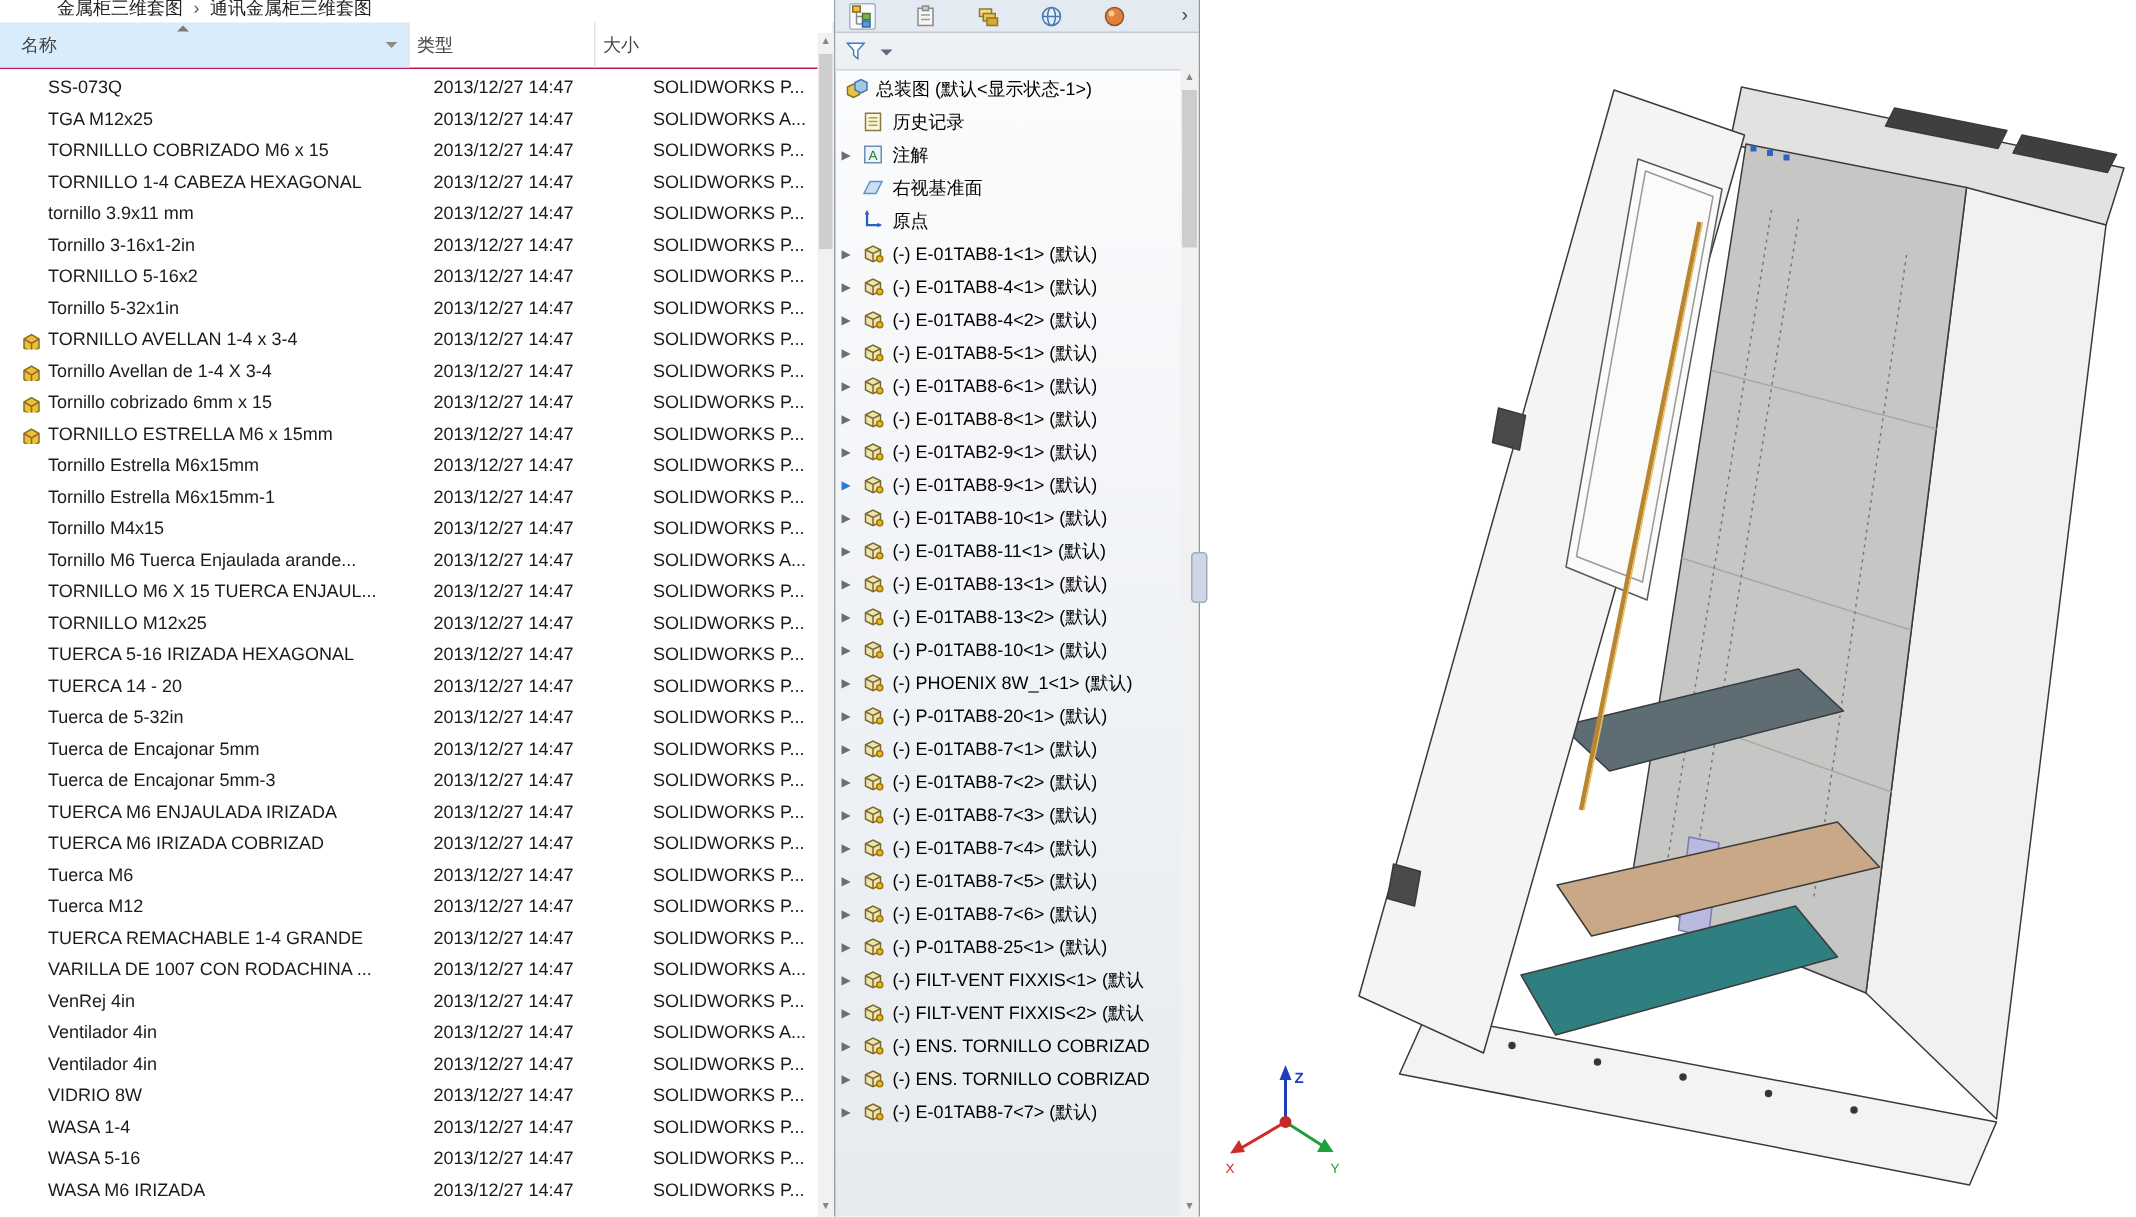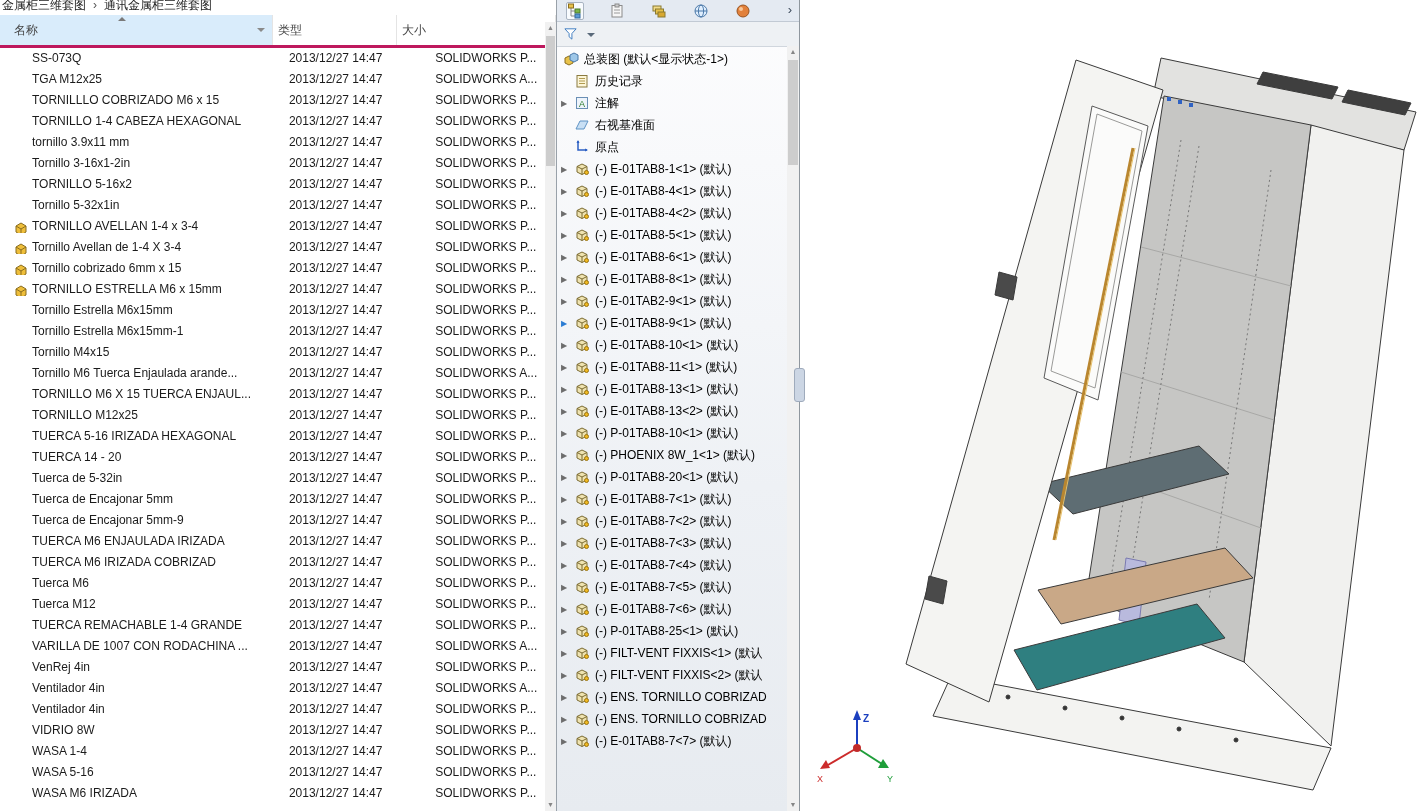--- a/index.html
+++ b/index.html
@@ -1,24 +1,24 @@
 <!DOCTYPE html>
 <html style="--sort-bg: #d9ecfb;"><head>
 <meta charset="utf-8">
 <style>
   html,body{margin:0;padding:0;}
   body{width:1424px;height:811px;overflow:hidden;position:relative;background:#fff;
        font-family:"Liberation Sans","DejaVu Sans",sans-serif;font-size:12px;color:#1b1b1b;}
   
   .explorer{position:absolute;left:0;top:0;width:556px;height:811px;background:#fff;}
   .breadcrumb{height:16px;overflow:hidden;white-space:nowrap;color:#222;font-size:12px;
-              padding-left:2px;line-height:13px;margin-top:-1px;}
+              padding-left:2px;line-height:13px;margin-top:-1px;margin-left:36px;}
   .crumb{display:inline-block;}
   .crumb-sep{display:inline-block;margin:0 7px;color:#555;}
-  .col-headers{height:30px;display:flex;border-bottom:3px solid #be185d;color:#454545;
+  .col-headers{height:30px;display:flex;border-bottom:1px solid #be185d;color:#454545;
                position:relative;background:#fff;}
   .col{position:relative;display:flex;align-items:center;border-right:1px solid #e4e4e4;height:100%;
        overflow:hidden;white-space:nowrap;}
   .col.c0{width:258px;padding-left:14px;}
   .col.c1{width:152px;padding-left:17px;}
   .col.c2{width:118px;padding-left:5px;}
   .col.c3{flex:1;padding-left:5px;}
   .col.sorted{background:var(--sort-bg,#d9ecfb);}
   .sort-caret{position:absolute;top:2px;left:118px;width:0;height:0;
               border-left:4px solid transparent;border-right:4px solid transparent;
@@ -222,21 +222,21 @@
         <span class="cell c-name"><span>Tuerca de 5-32in</span></span>
         <span class="cell c-date">2013/12/27 14:47</span>
         <span class="cell c-type">SOLIDWORKS P...</span>
       </div>
       <div class="row">
         <span class="cell c-name"><span>Tuerca de Encajonar 5mm</span></span>
         <span class="cell c-date">2013/12/27 14:47</span>
         <span class="cell c-type">SOLIDWORKS P...</span>
       </div>
       <div class="row">
-        <span class="cell c-name"><span>Tuerca de Encajonar 5mm-9</span></span>
+        <span class="cell c-name"><span>Tuerca de Encajonar 5mm-3</span></span>
         <span class="cell c-date">2013/12/27 14:47</span>
         <span class="cell c-type">SOLIDWORKS P...</span>
       </div>
       <div class="row">
         <span class="cell c-name"><span>TUERCA M6 ENJAULADA IRIZADA</span></span>
         <span class="cell c-date">2013/12/27 14:47</span>
         <span class="cell c-type">SOLIDWORKS P...</span>
       </div>
       <div class="row">
         <span class="cell c-name"><span>TUERCA M6 IRIZADA COBRIZAD</span></span>

